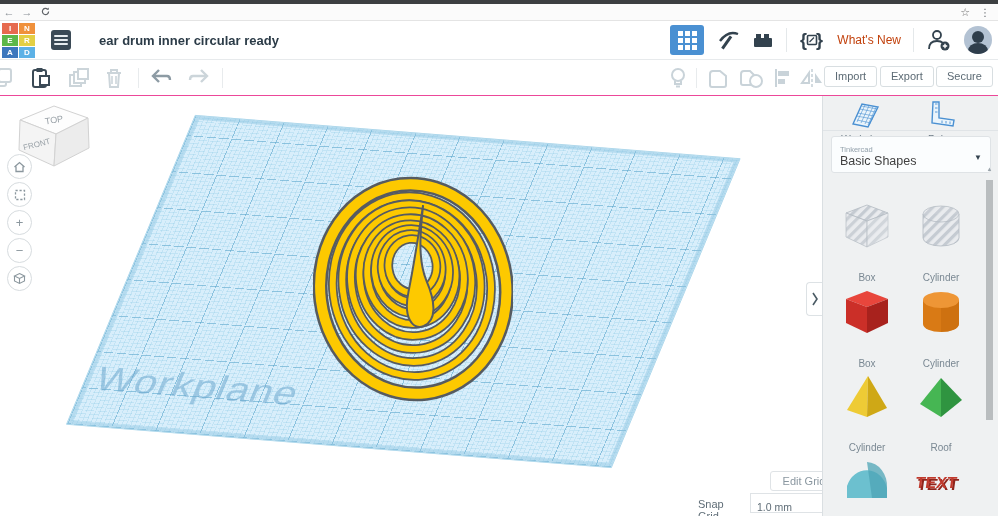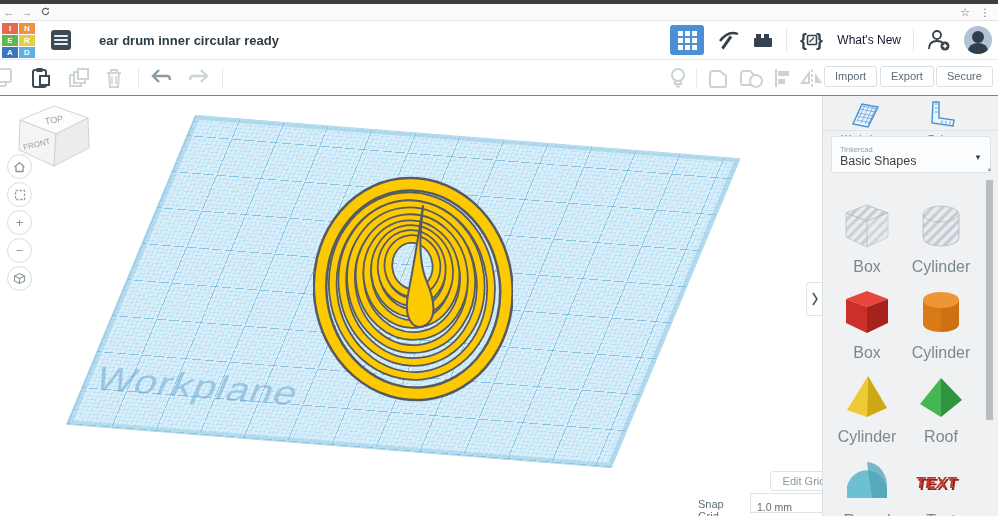--- a/index.html
+++ b/index.html
@@ -29,21 +29,21 @@
   .logo span { color:#fff; font-size:8px; font-weight:bold; display:flex; align-items:center; justify-content:center; }
   .props-btn { width:20px; height:20px; margin-left:16px; background:#3b4a56; border-radius:3px; display:flex; flex-direction:column; justify-content:center; gap:2px; padding:0 3px; cursor:pointer; }
   .props-btn i { display:block; height:2px; background:#e8edf0; border-radius:1px; }
   .doc-title { margin-left:28px; font-size:13px; font-weight:bold; color:#2b3b47; }
   .hdr-right { margin-left:auto; display:flex; align-items:center; gap:12px; padding-right:6px; }
   .grid-btn { width:34px; height:30px; background:#4a90d2; border-radius:3px; display:flex; align-items:center; justify-content:center; cursor:pointer; }
   .grid-btn .g { display:grid; grid-template-columns:repeat(3,5px); grid-auto-rows:5px; gap:2px; }
   .grid-btn .g i { background:#fff; }
   .hdr-ico { cursor:pointer; display:flex; align-items:center; }
   .hdr-sep { width:1px; height:24px; background:#e4e8ea; }
-  .whats-new { color:#0f172a; font-size:12px; cursor:pointer; white-space:nowrap; }
+  .whats-new { color:#c2410c; font-size:12px; cursor:pointer; white-space:nowrap; }
   .avatar { width:28px; height:28px; border-radius:50%; background:#b3c2d3; overflow:hidden; cursor:pointer; display:flex; align-items:center; justify-content:center; }
 
   
   .toolbar { position:absolute; left:0; top:60px; width:998px; height:36px; background:#fff; border-bottom:1px solid #ec4899; }
   .tb-ico { position:absolute; top:7px; cursor:pointer; }
   .tb-sep { position:absolute; top:8px; width:1px; height:20px; background:#e8ebed; }
   .tb-btn { position:absolute; top:6px; height:21px; background:#fff; border:1px solid #d8dee1; border-radius:3px; color:#5c6a74; font-size:11px; padding:0 10px; line-height:19px; cursor:pointer; }
 
   
   .workspace { position:absolute; left:0; top:96px; width:998px; height:420px; }
@@ -72,21 +72,21 @@
   .panel-toggle { position:absolute; left:806px; top:186px; width:16px; height:34px; background:#fff; border:1px solid #dde2e5; border-right:none; border-radius:4px 0 0 4px; cursor:pointer; display:flex; align-items:center; justify-content:center; }
   .ptool { position:absolute; top:4px; width:70px; text-align:center; cursor:pointer; }
   .ptool .lbl { font-size:10px; color:#6b7a85; margin-top:2px; }
   .panel-div { position:absolute; left:0; top:34px; width:176px; height:1px; background:#e0e4e7; }
   .lib-card { position:absolute; left:8px; top:40px; width:160px; height:37px; background:#fbfdfe; border:1px solid #dfe3e6; border-radius:3px; padding:8px 8px; cursor:pointer; }
   .lib-brand { font-size:7.5px; color:#93a1ab; }
   .lib-name { font-size:12.5px; color:#404040; }
   .lib-caret { position:absolute; right:8px; top:16px; font-size:8px; color:#33424e; }
   .shape-row { position:absolute; width:160px; left:4px; }
   .shape-cell { position:absolute; width:72px; text-align:center; cursor:pointer; }
-  .shape-cell .lbl { font-size:16px; color:#7a8893; margin-top:4px; }
+  .shape-cell .lbl { font-size:10px; color:#7a8893; margin-top:18px; }
   .pscroll { position:absolute; left:162px; top:70px; width:9px; height:350px; }
   .pscroll .arr { color:#9aa4ab; font-size:6px; text-align:center; }
   .pscroll .thumb { position:absolute; left:1px; top:14px; width:7px; height:240px; background:#b9bdbf; }
 </style>
 </head>
 <body>
 
 <div class="screen">
 
   <div class="tabstrip"></div>

